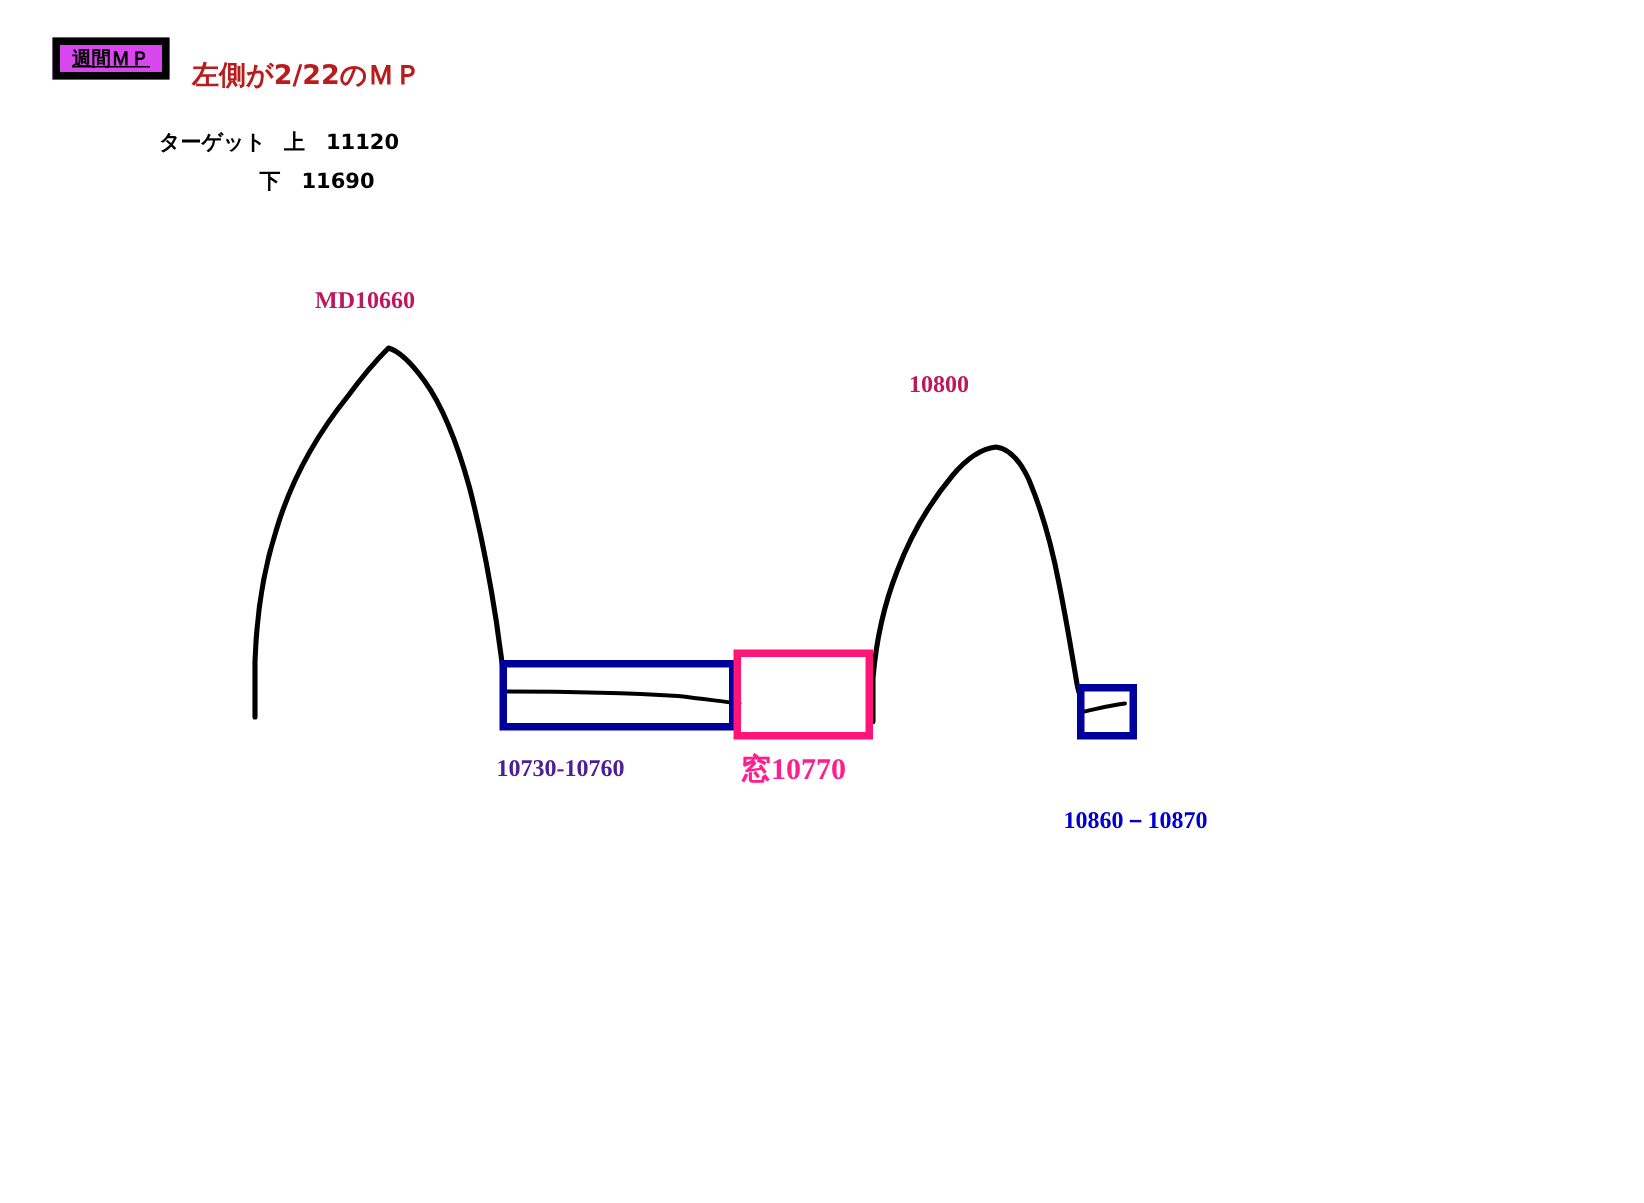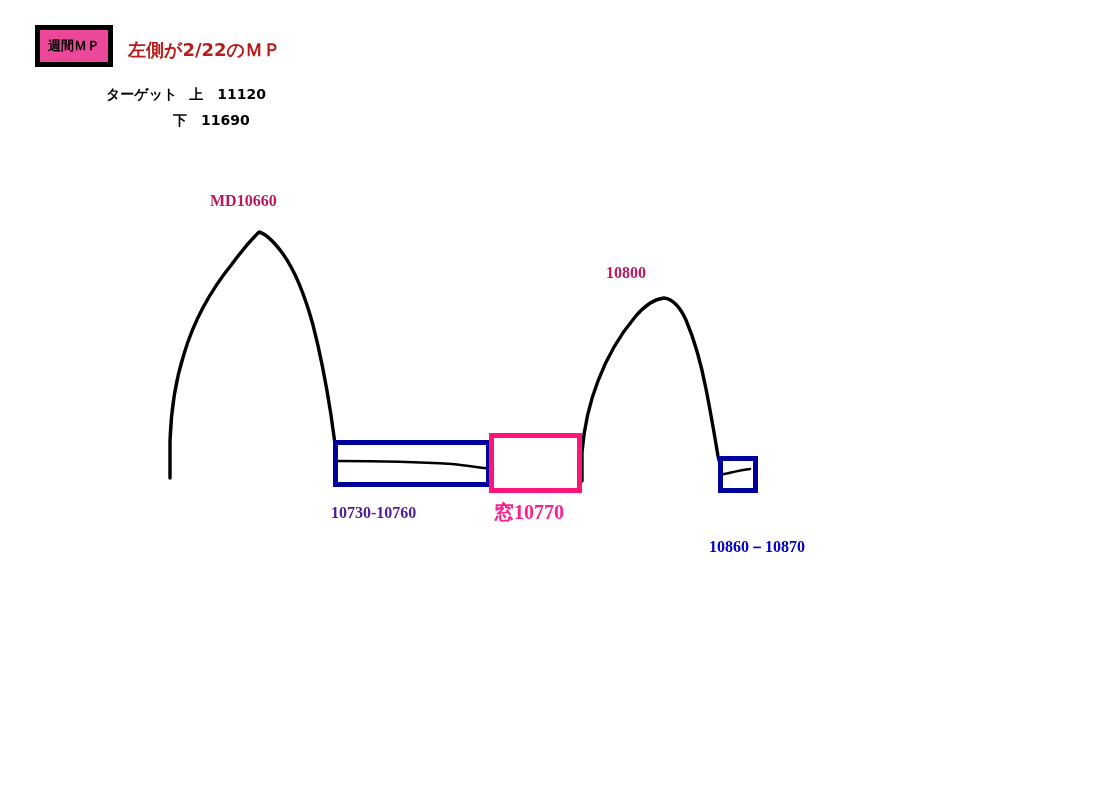--- a/index.html
+++ b/index.html
@@ -22,27 +22,28 @@
     width: 1096px;
     height: 802px;
   }
 
   
   .title-box {
     position: absolute;
     left: 35px;
     top: 25px;
     width: 78px;
-    height: 42px;
+    height: 28px;
     border: 5px solid #000000;
-    background: #ec4899;
+    background: #d946ef;
     box-sizing: border-box;
     display: flex;
     align-items: center;
     justify-content: center;
+    text-decoration: underline;
   }
   .title-box-label {
     font-family: "DejaVu Sans", "Liberation Sans", sans-serif;
     font-size: 13px;
     font-weight: bold;
     color: #000000;
     letter-spacing: 0px;
     white-space: nowrap;
   }
 
@@ -73,21 +74,21 @@
   
   .peak-label {
     position: absolute;
     font-family: "Liberation Serif", "DejaVu Serif", serif;
     font-size: 16px;
     font-weight: bold;
     color: #be185d;
     white-space: nowrap;
   }
   .peak-label-left  { left: 210px; top: 192px; }
-  .peak-label-right { left: 606px; top: 264px; }
+  .peak-label-right { left: 606px; top: 248px; }
 
   .zone-label {
     position: absolute;
     font-family: "Liberation Serif", "DejaVu Serif", serif;
     font-size: 16px;
     font-weight: bold;
     white-space: nowrap;
   }
   .zone-label-blue1 { left: 331px; top: 504px; color: #4c1d95; }
   .zone-label-pink  { left: 494px; top: 499px; color: #FF1E8E; font-size: 20px; }

